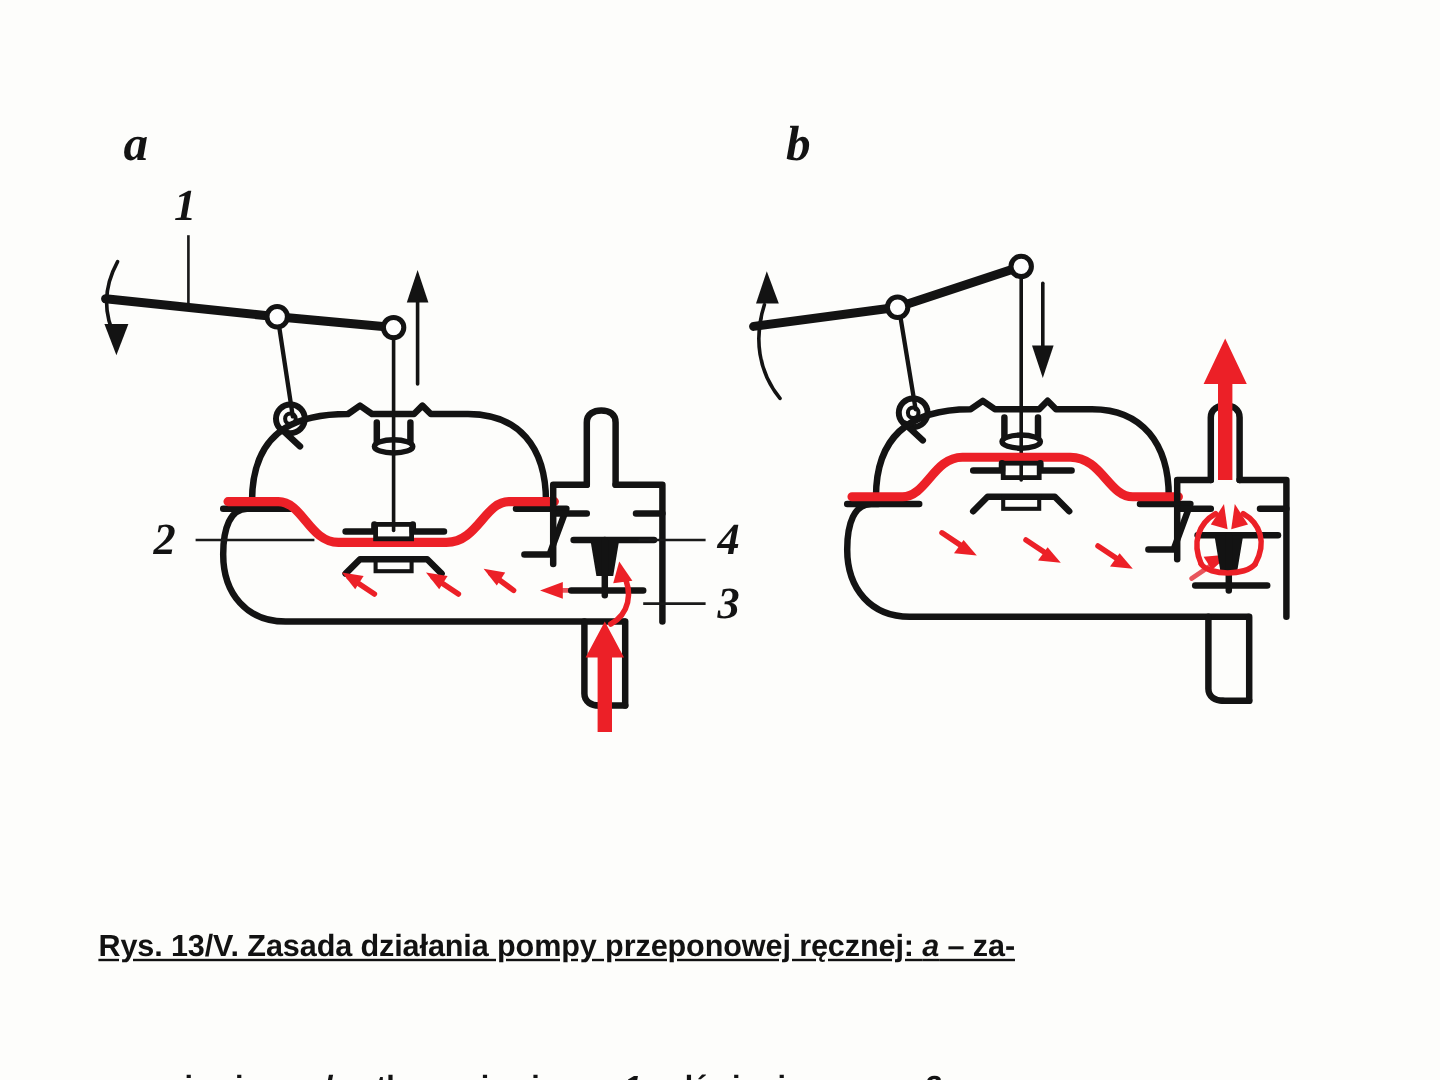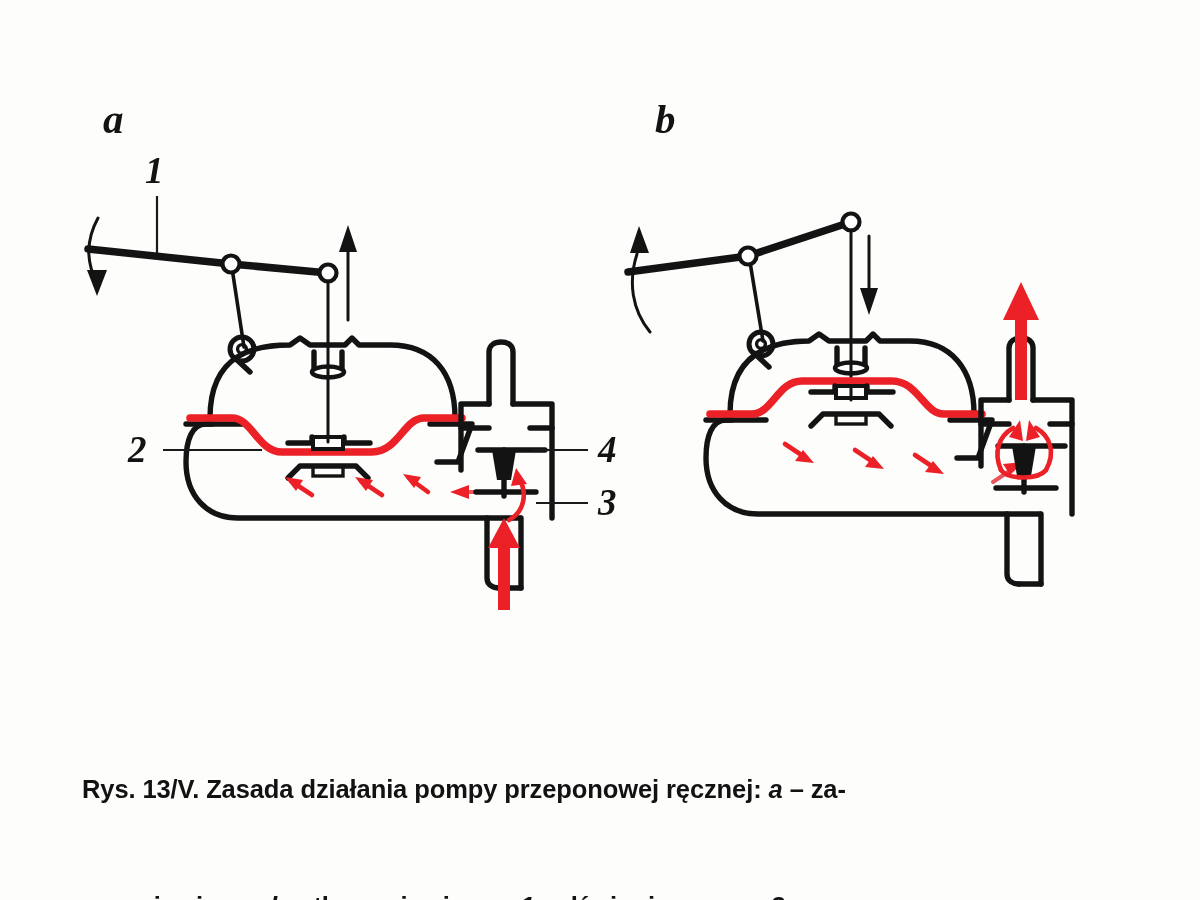--- a/index.html
+++ b/index.html
@@ -38,20 +38,21 @@
     color: #121212;
     font-family: "Liberation Sans", sans-serif;
     font-size: 25.5px;
     font-weight: 700;
     line-height: 39px;
     letter-spacing: -0.1px;
     white-space: pre-wrap;
   }
   .caption-line {
     display: block;
+    text-decoration: underline;
   }
   .cap-it {
     font-style: italic;
   }
 
   
   .ink        { fill: none; stroke: #131313; stroke-width: 5.4; stroke-linecap: round; stroke-linejoin: round; }
   .ink-thin   { fill: none; stroke: #131313; stroke-width: 3.0; stroke-linecap: round; stroke-linejoin: round; }
   .ink-lead   { fill: none; stroke: #1a1a1a; stroke-width: 2.2; stroke-linecap: butt; }
   .ink-fill   { fill: #131313; stroke: none; }

